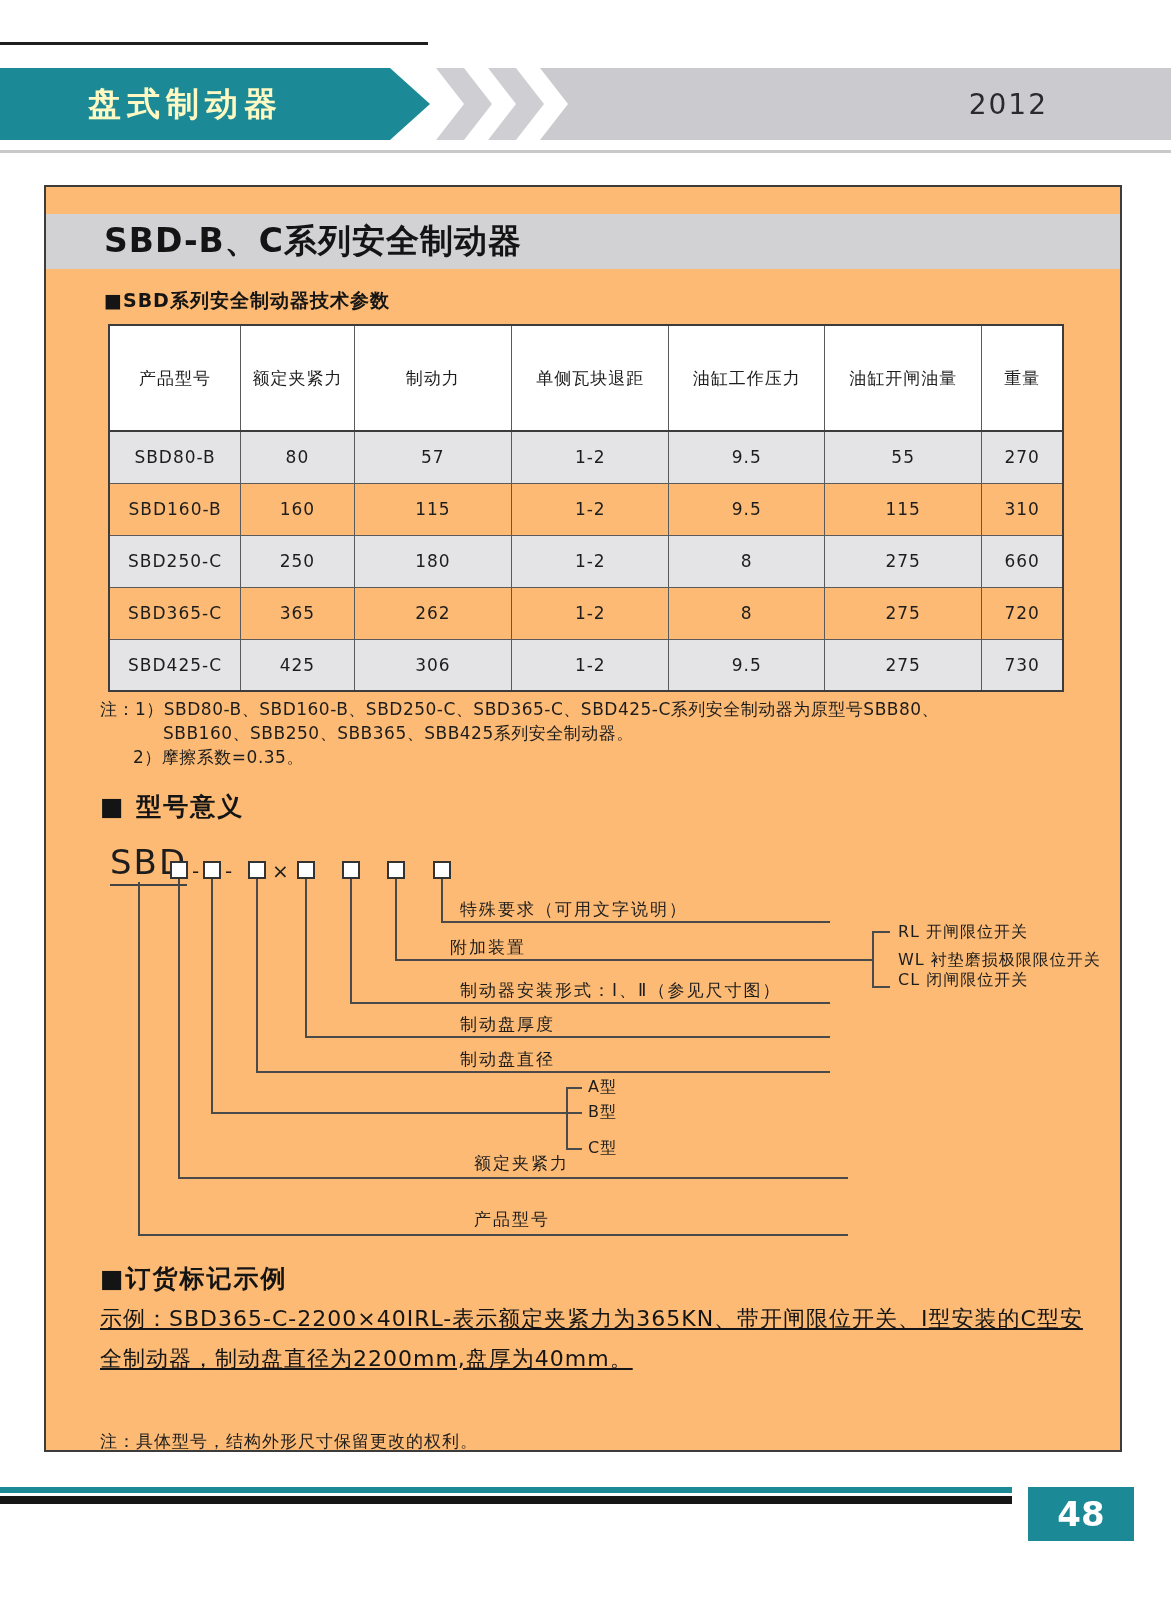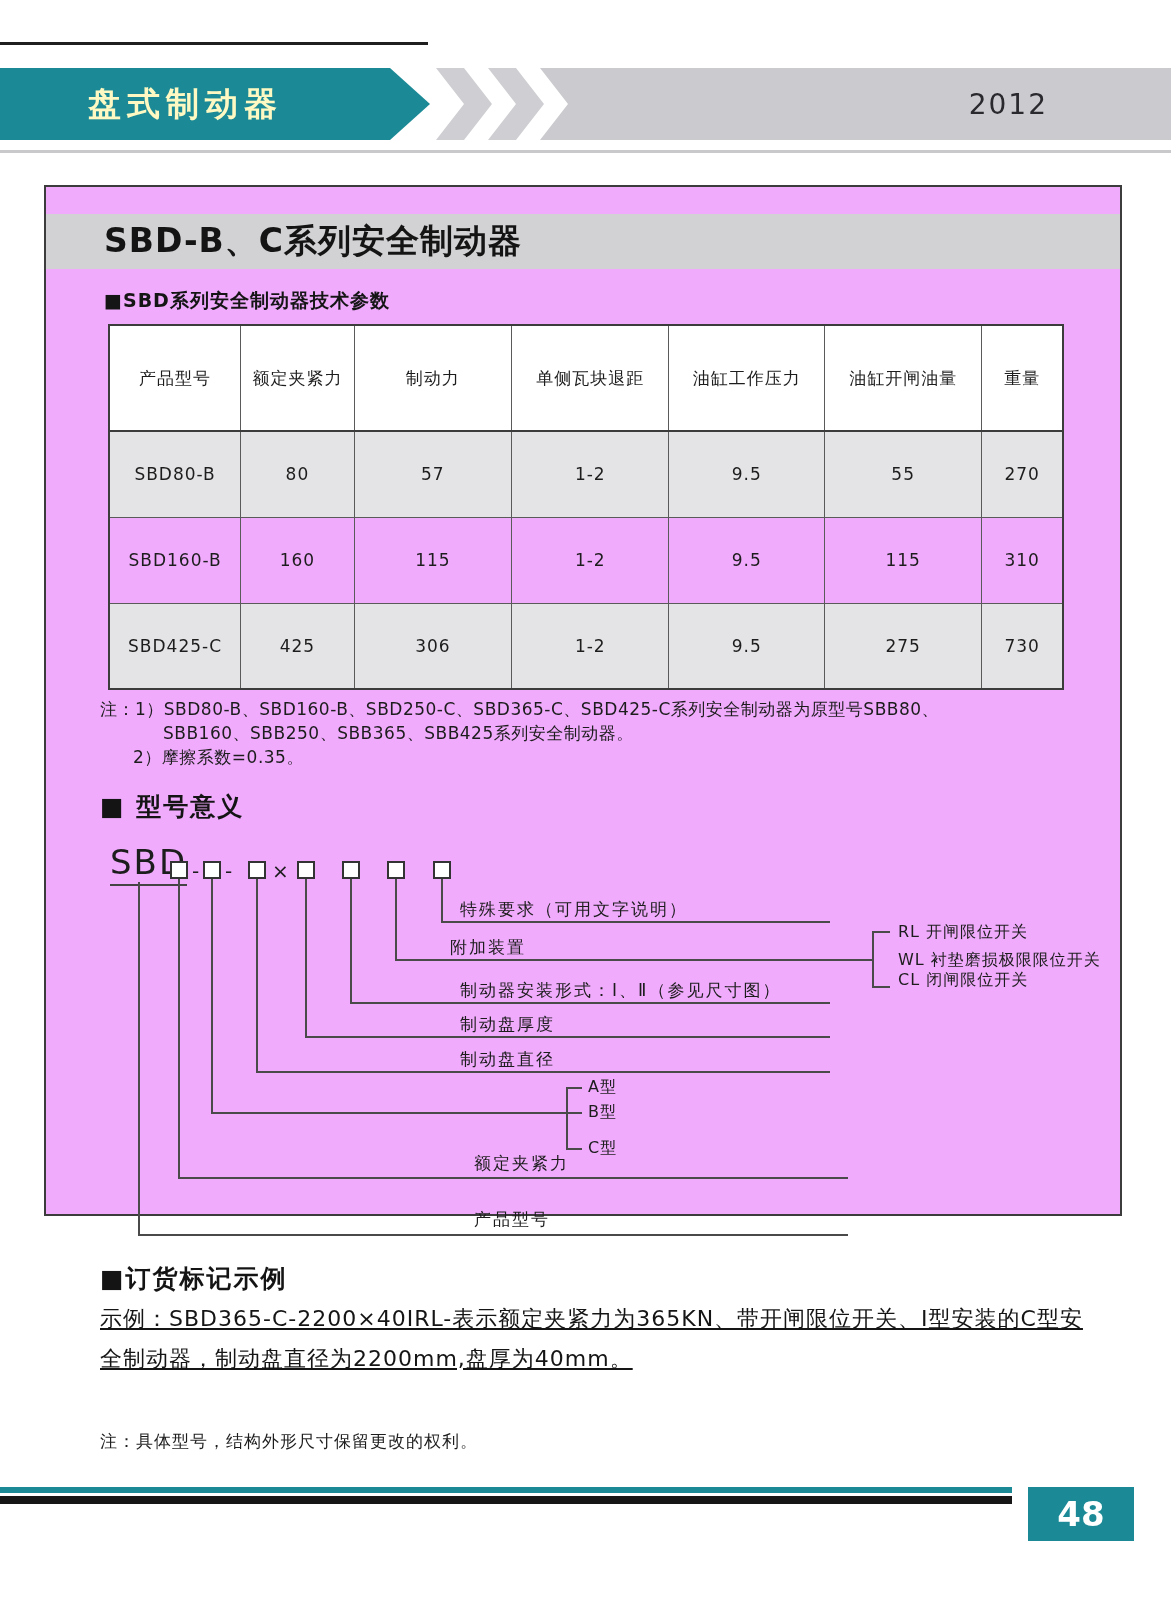--- a/index.html
+++ b/index.html
@@ -24,22 +24,22 @@
   .banner-band {
     position:absolute; left:540px; top:0; right:0; height:72px; background:#cbcbcf;
     clip-path:polygon(0 0, 100% 0, 100% 100%, 0 100%, 28px 50%);
   }
   .year { position:absolute; top:0; right:123px; height:72px; display:flex; align-items:center;
     font-size:28px; color:#2a2a2e; letter-spacing:2px; }
   .header-sep { position:absolute; left:0; top:150px; width:1171px; height:3px; background:#c9c9cc; }
 
   
   .main-box {
-    position:absolute; left:44px; top:185px; width:1078px; height:1031px;
-    border:2px solid #3c3c3c; background:#f0abfc;
+    position:absolute; left:44px; top:185px; width:1078px; height:1267px;
+    border:2px solid #3c3c3c; background:#fdba74;
   }
   .title-bar { position:absolute; left:0; top:27px; width:100%; height:55px; background:#d2d2d5;
     display:flex; align-items:center; }
   .title-bar .t { font-size:33px; font-weight:bold; color:#141414; padding-left:58px; letter-spacing:1px; }
   .caption { position:absolute; left:58px; top:101px; font-size:19px; font-weight:bold; color:#151515; letter-spacing:1px; }
 
   
   table.spec { position:absolute; left:62px; top:137px; width:956px; height:366px;
     border-collapse:collapse; table-layout:fixed; }
   table.spec th, table.spec td {
@@ -143,20 +143,38 @@
       <tr>
         <td>SBD160-B</td>
         <td>160</td>
         <td>115</td>
         <td>1-2</td>
         <td>9.5</td>
         <td>115</td>
         <td>310</td>
       </tr>
       <tr class="g">
+        <td>SBD250-C</td>
+        <td>250</td>
+        <td>180</td>
+        <td>1-2</td>
+        <td>8</td>
+        <td>275</td>
+        <td>660</td>
+      </tr>
+      <tr>
+        <td>SBD365-C</td>
+        <td>365</td>
+        <td>262</td>
+        <td>1-2</td>
+        <td>8</td>
+        <td>275</td>
+        <td>720</td>
+      </tr>
+      <tr class="g">
         <td>SBD425-C</td>
         <td>425</td>
         <td>306</td>
         <td>1-2</td>
         <td>9.5</td>
         <td>275</td>
         <td>730</td>
       </tr>
     </tbody>
   </table>

